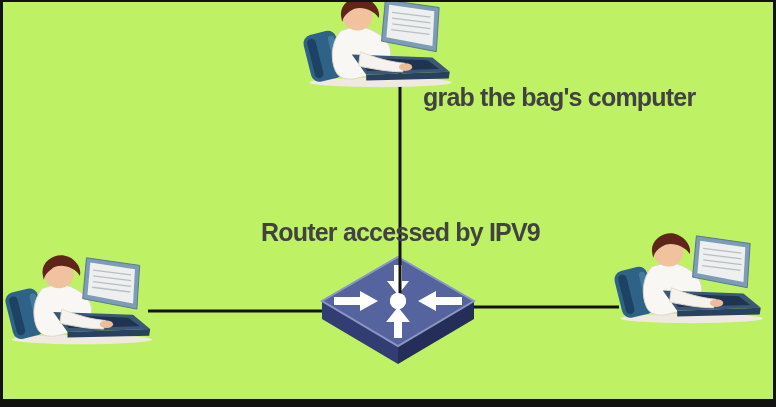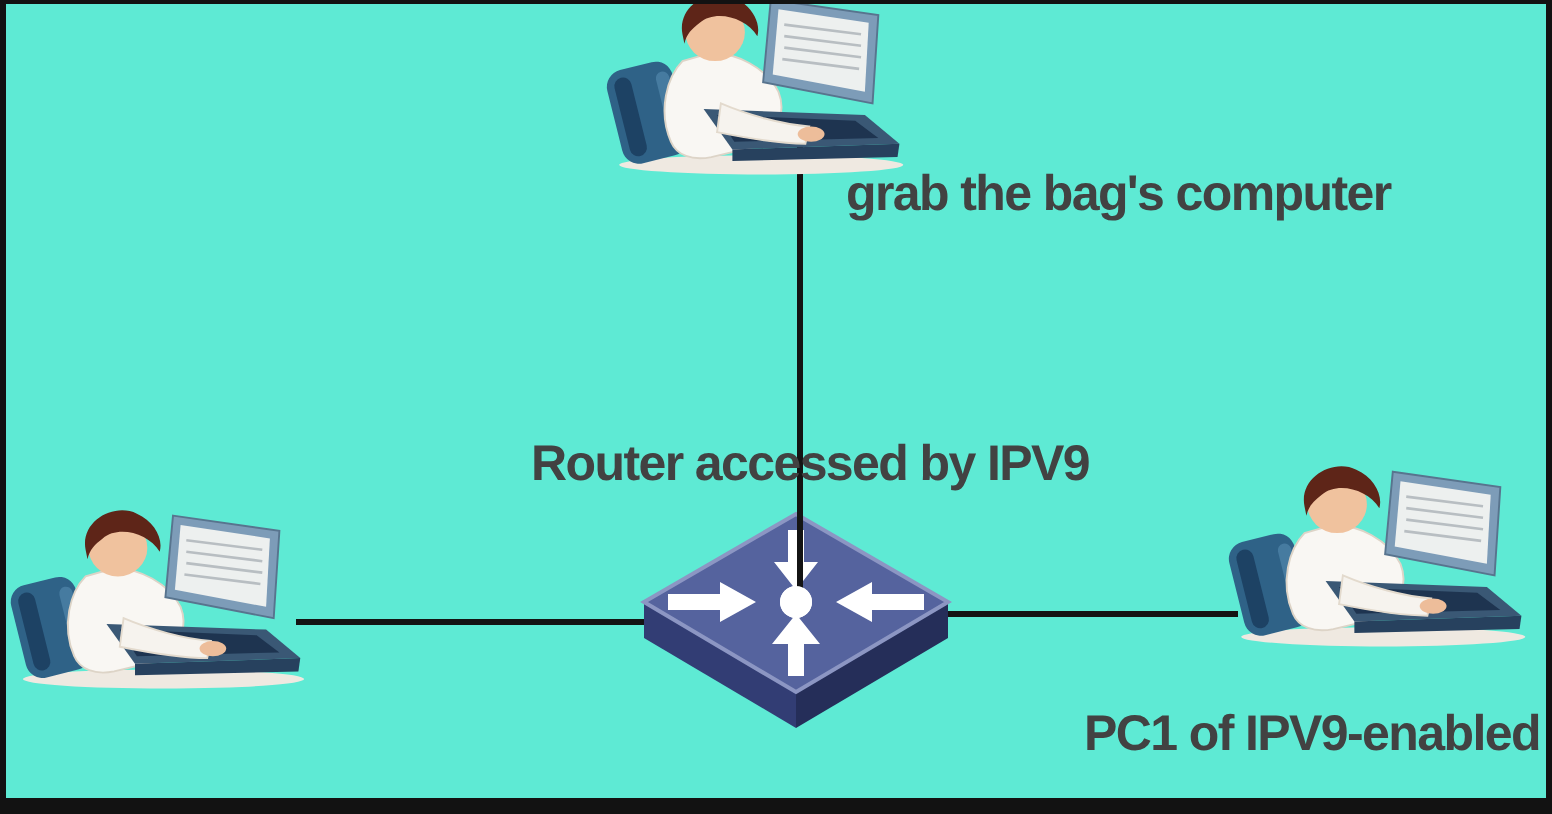--- a/index.html
+++ b/index.html
@@ -6,21 +6,21 @@
     margin: 0;
     padding: 0;
     background: #ffffff;
     font-family: "Liberation Sans", "DejaVu Sans", sans-serif;
   }
   .canvas {
     position: relative;
     width: 776px;
     height: 407px;
     box-sizing: border-box;
-    background: #5eead4;
+    background: #bef264;
     border-top: 2px solid #121212;
     border-left: 3px solid #121212;
     border-right: 3px solid #121212;
     border-bottom: 8px solid #121212;
     overflow: hidden;
   }
   .diagram-svg {
     position: absolute;
     left: -3px;
     top: -2px;
@@ -30,21 +30,21 @@
   .node-label {
     position: absolute;
     font-size: 25px;
     font-weight: bold;
     letter-spacing: -0.8px;
     color: #424242;
     white-space: nowrap;
     line-height: 1.05;
   }
   .label-grab   { left: 420px; top: 82px; }
-  .label-router { left: 258px; top: 217px; width: 288px; text-align: center; }
+  .label-router { left: 258px; top: 217px; width: 288px; text-align: left; }
   .label-pc2    { left: 8px;   top: 352px; }
   .label-pc1    { left: 539px; top: 352px; }
 </style>
 </head>
 <body>
 
 <div class="canvas">
 
   <svg class="diagram-svg" viewBox="0 0 776 407">
     <defs>
@@ -105,14 +105,13 @@
     <use href="#pc-clipart" transform="translate(299,-4) scale(0.96)"></use>
     <use href="#pc-clipart" transform="translate(1,254) scale(0.95)"></use>
     <use href="#pc-clipart" transform="translate(610,232) scale(0.96)"></use>
   </svg>
 
   <div class="node-label label-grab">grab the bag's computer</div>
 
   <div class="node-label label-router">Router accessed by IPV9</div>
 
 
-  <div class="node-label label-pc1">PC1 of IPV9-enabled</div>
 </div>
 
 </body></html>

